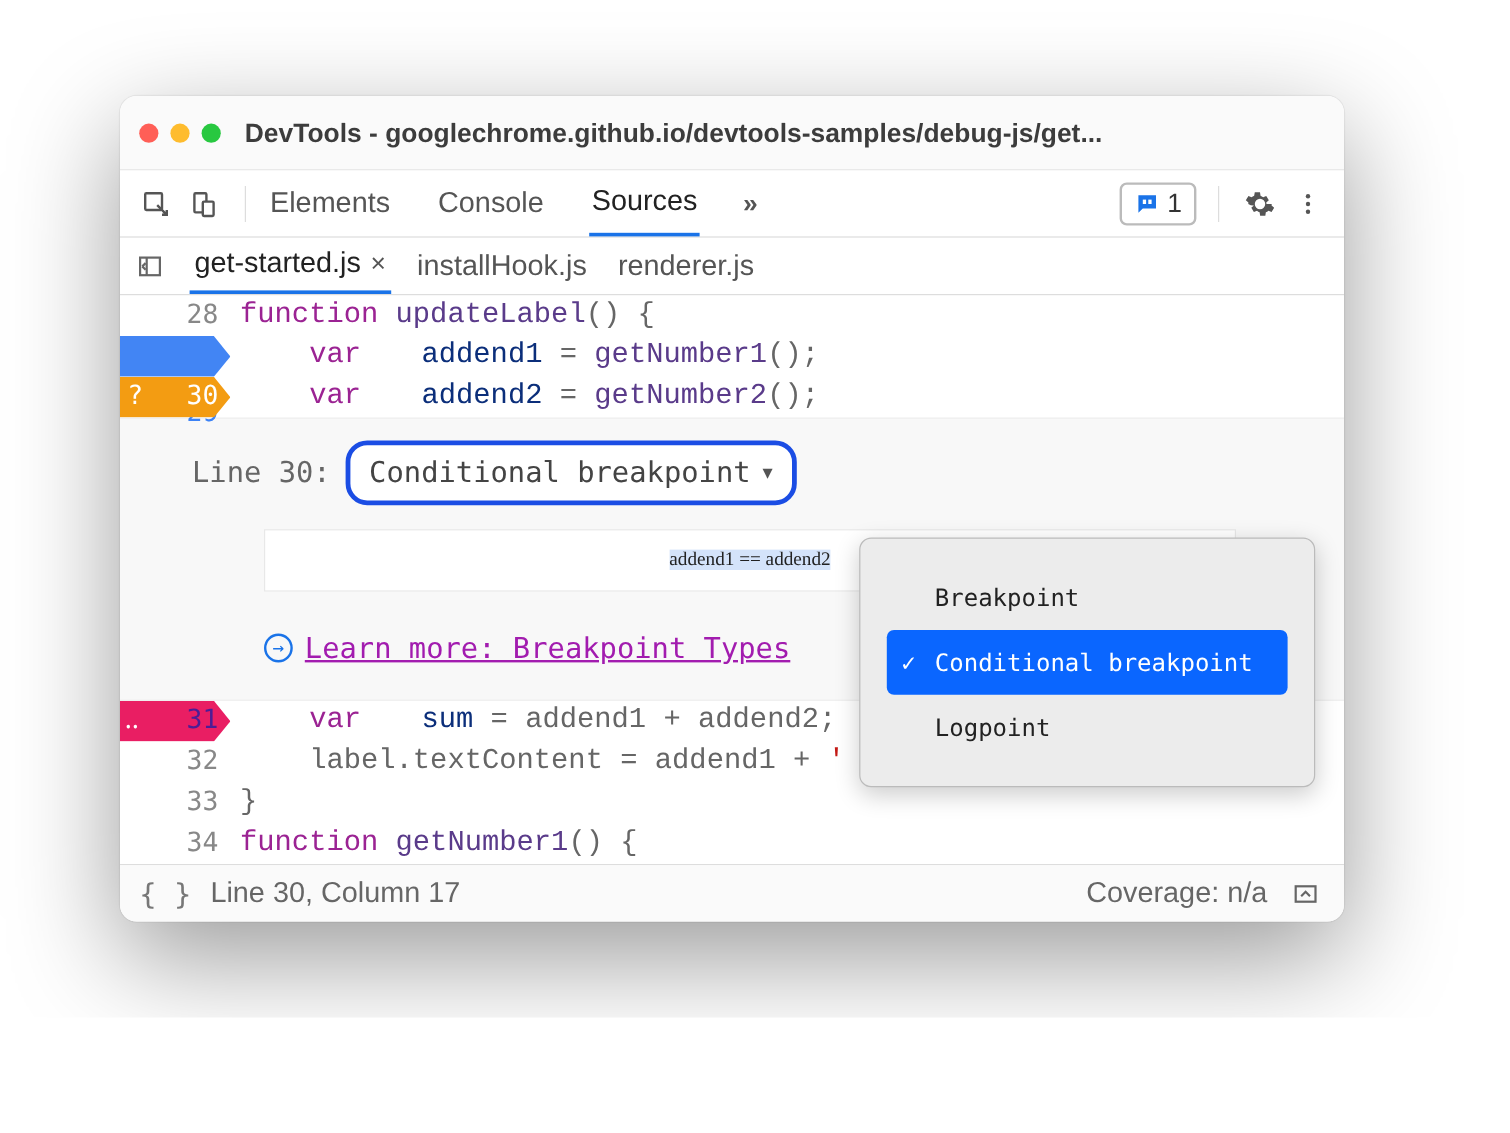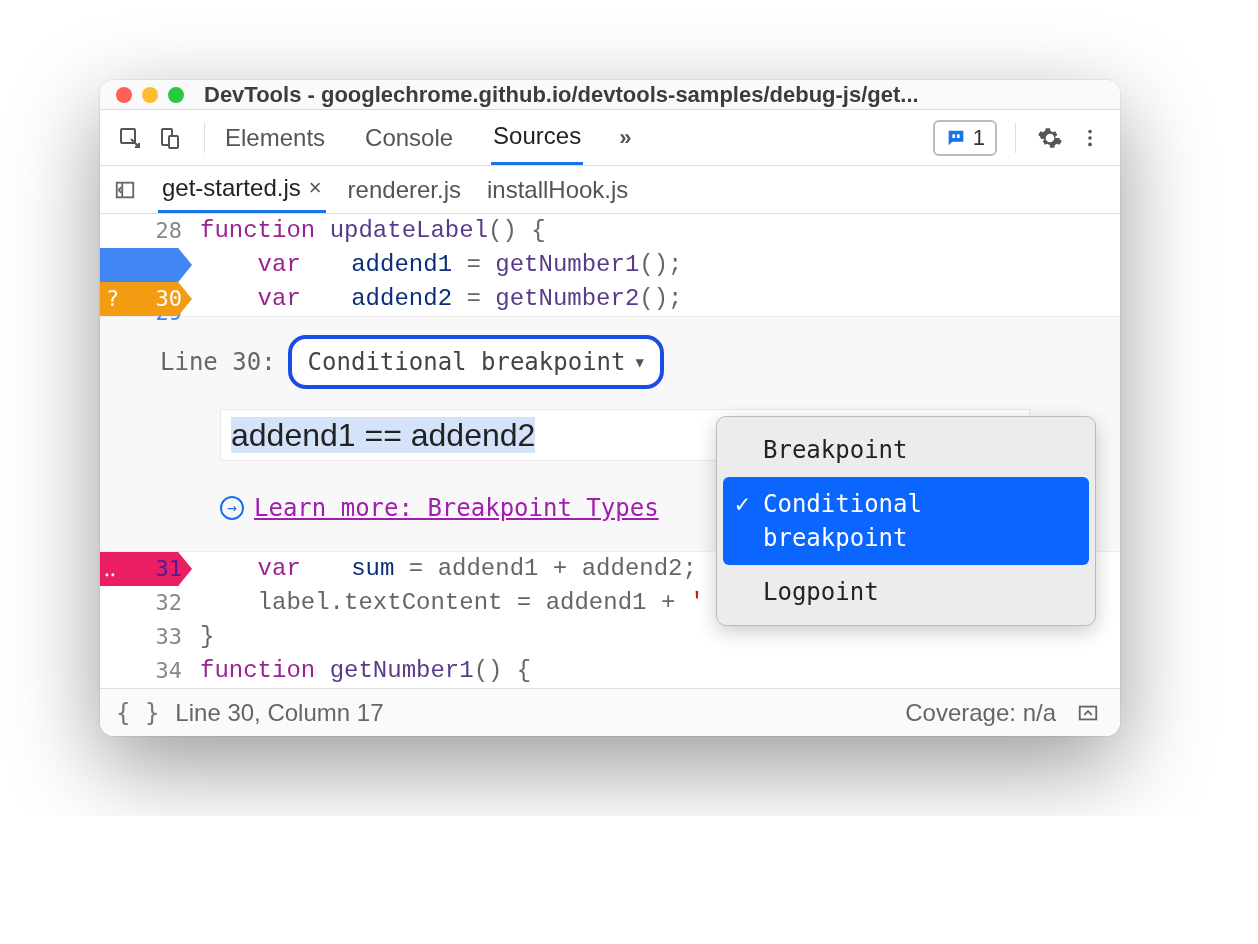--- a/index.html
+++ b/index.html
@@ -10,21 +10,21 @@
 }
 .window {
   width: 1020px;
   border-radius: 14px;
   overflow: visible;
   box-shadow: 0 30px 90px rgba(0,0,0,0.4), 0 0 0 1px rgba(0,0,0,0.05);
   background: #fff;
   position: relative;
 }
 .titlebar {
-  height: 30px;
+  height: 62px;
   display: flex;
   align-items: center;
   padding: 0 16px;
   border-bottom: 1px solid #ddd;
   background: #fafafa;
   border-radius: 14px 14px 0 0;
 }
 .traffic { display: flex; gap: 10px; margin-right: 20px; }
 .dot { width: 16px; height: 16px; border-radius: 50%; }
 .dot.red { background: #ff5f57; }
@@ -104,42 +104,42 @@
   font-size:24px; color:#666;
 }
 .bp-type-select {
   border: 4px solid #1b4de4; border-radius: 18px;
   padding: 6px 16px; display:flex; align-items:center; gap:10px;
   font-size:24px; color:#444; background:#fff; cursor:pointer;
 }
 .dropdown-arrow { font-size:14px; color:#555; }
 .cond-input {
   margin: 20px 0 0 120px; background:#fff; width: 810px;
-  padding: 8px 10px; font-family: Liberation Sans, sans-serif;
-  font-size: 32px; color:#222; border:1px solid #e8e8e8;
+  padding: 8px 10px; font-family: Liberation Serif, serif;
+  font-size: 16px; color:#222; border:1px solid #e8e8e8;text-align:center;
 }
 .cond-input .hl { background:#d4e3fa; }
 .learn-row {
   margin: 30px 0 0 120px; display:flex; align-items:center; gap:10px;
   font-size:24px;
 }
 .learn-row a { color:#a21caf; text-decoration: underline; }
 .arrow-circle { width:24px; height:24px; border:2px solid #1a73e8; border-radius:50%;
   display:flex; align-items:center; justify-content:center; color:#1a73e8; font-size:16px;}
 .statusbar {
   height:48px; border-top:1px solid #ddd; display:flex; align-items:center;
   padding: 0 16px; font-size:24px; color:#666; gap:16px;
   border-radius: 0 0 14px 14px; background:#fafafa;
 }
 .statusbar .braces { font-family: Menlo, monospace; color:#777; }
 .popup {
   position:absolute; top: 202px; left: 616px;
   width: 380px; background:#ececec; border:1px solid #bbb;
   border-radius: 10px; box-shadow: 0 6px 20px rgba(0,0,0,0.2);
-  padding: 6px; font-size:24px; z-index:10;
+  padding: 22px; font-size:20px; z-index:10;
 }
 .popup-item { padding: 10px 14px 10px 40px; border-radius:6px; color:#222; position:relative; cursor:pointer;}
 .popup-item.selected { background:#0a66ff; color:#fff; }
 .popup-item .check { position:absolute; left:12px; }
 .overflow-icon { font-size:22px; color:#555; font-weight:bold;}
 .toggle-panel-icon svg{ color:#666;}
 </style>
 </head>
 <body>
 
@@ -204,24 +204,24 @@
           <rect x="3" y="4" width="18" height="16"></rect>
           <path d="M9 4v16"></path>
           <path d="M5 12l3-3M5 12l3 3" fill="currentColor"></path>
         </svg>
     </div>
     <div class="filetab active">
       <span>get-started.js</span>
       <span class="close">×</span>
     </div>
     <div class="filetab">
+      <span>installHook.js</span>
+    </div>
+    <div class="filetab">
       <span>renderer.js</span>
-    </div>
-    <div class="filetab">
-      <span>installHook.js</span>
     </div>
   </div>
 
   <div class="editor">
     <div class="row">
       <div class="gutter"><span class="ln">28</span></div>
       <div class="code"><span class="kw">function </span><span class="fn">updateLabel</span><span class="op">() {</span></div>
     </div>
     <div class="row">
       <div class="gutter">

